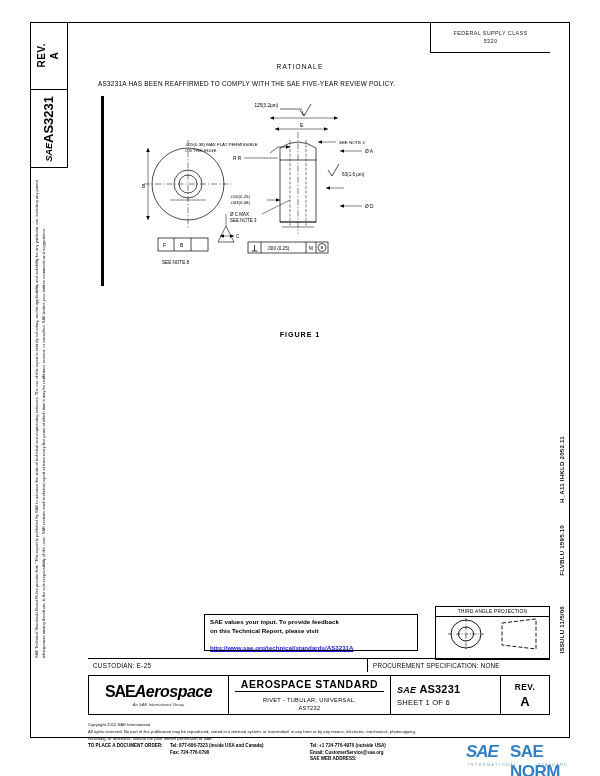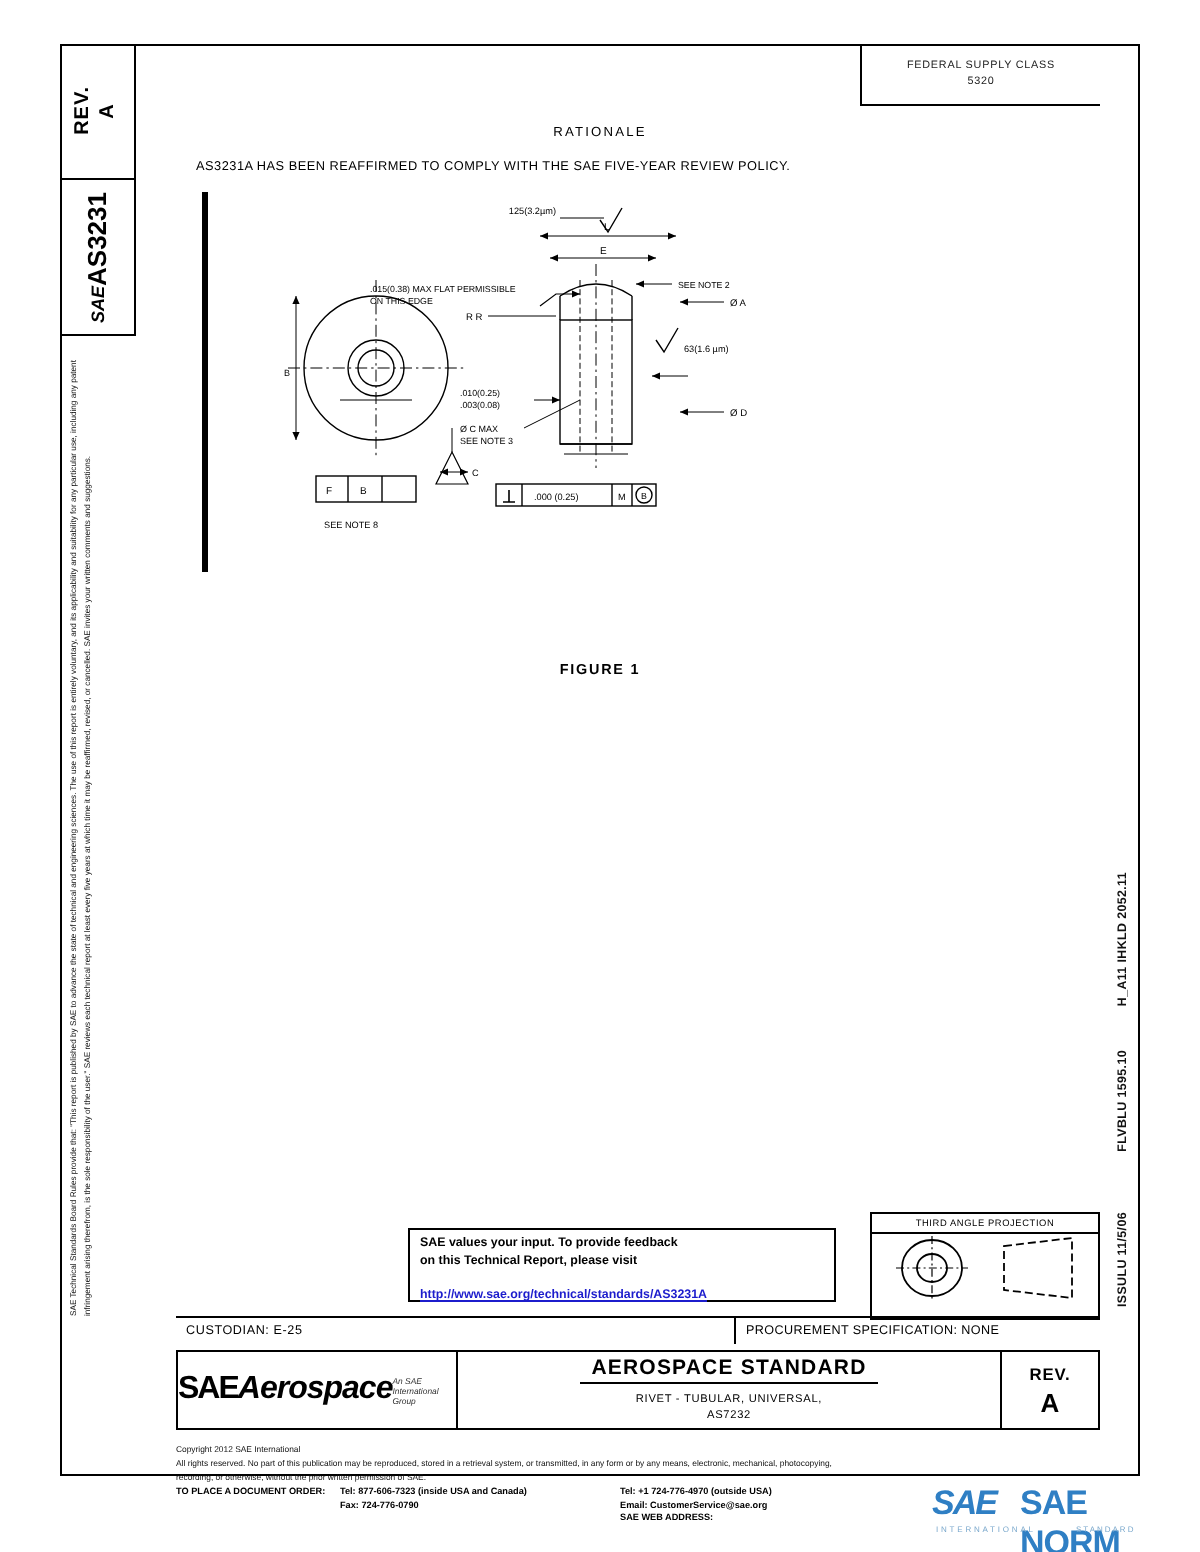--- a/index.html
+++ b/index.html
@@ -74,21 +74,21 @@
              border-top:1.3px solid #000;border-right:1.3px solid #000;box-sizing:border-box;
              display:flex;align-items:center;padding-left:5px;font-size:6.3px;letter-spacing:.3px;}
   .procspec{position:absolute;left:368px;top:658px;width:182px;height:14px;
             border-top:1.3px solid #000;box-sizing:border-box;
             display:flex;align-items:center;padding-left:5px;font-size:6.3px;letter-spacing:.2px;}
 
   
   .tb{position:absolute;left:88px;top:675px;width:462px;height:40px;
       border:1.4px solid #000;box-sizing:border-box;display:flex;}
   .tb-logo{width:140px;border-right:1.4px solid #000;box-sizing:border-box;
-           display:flex;flex-direction:row;align-items:center;justify-content:center;}
+           display:flex;flex-direction:column;align-items:center;justify-content:center;}
   .tb-logo .l1{font-size:16px;font-weight:bold;font-style:italic;letter-spacing:-.5px;white-space:nowrap;}
   .tb-logo .l1 b{font-family:"Liberation Sans",sans-serif;font-style:normal;letter-spacing:-1px;}
   .tb-logo .l2{font-size:4.2px;font-style:italic;margin-top:1px;color:#333;}
   .tb-mid{flex:1;border-right:1.4px solid #000;box-sizing:border-box;
           display:flex;flex-direction:column;align-items:center;justify-content:center;}
   .tb-mid .t1{font-size:10.5px;font-weight:bold;letter-spacing:.6px;
               border-bottom:1.4px solid #000;padding:0 6px 1px 6px;margin-bottom:4px;text-align:right;}
   .tb-mid .t2{font-size:5.6px;letter-spacing:.35px;line-height:1.5;text-align:center;}
   .tb-num{width:110px;border-right:1.4px solid #000;box-sizing:border-box;
           display:flex;flex-direction:column;justify-content:center;padding-left:6px;}
@@ -336,20 +336,24 @@
       <div class="l1"><b>SAE</b><span>Aerospace</span></div>
       <div class="l2">An SAE International Group</div>
     </div>
     <div class="tb-mid">
       <div class="t1">AEROSPACE STANDARD</div>
       <div class="t2">
         <span>RIVET - TUBULAR, UNIVERSAL,</span><br>
         <span>AS7232</span>
       </div>
     </div>
+    <div class="tb-num">
+      <div class="n1"><span class="sae">SAE</span>&nbsp;<span>AS3231</span></div>
+      <div class="n2">SHEET 1 OF 6</div>
+    </div>
     <div class="tb-rev">
       <div class="r1">REV.</div>
       <div class="r2">A</div>
     </div>
   </div>
 
   <div class="copy">
     <div class="c1">Copyright 2012 SAE International</div>
     <div class="c2">All rights reserved. No part of this publication may be reproduced, stored in a retrieval system, or transmitted, in any form or by any means, electronic, mechanical, photocopying,</div>
     <div class="c2">recording, or otherwise, without the prior written permission of SAE.</div>

